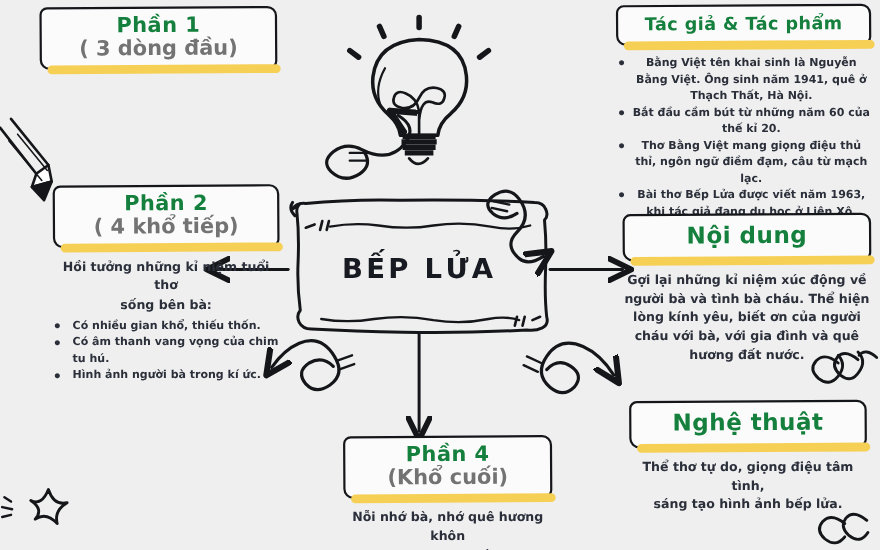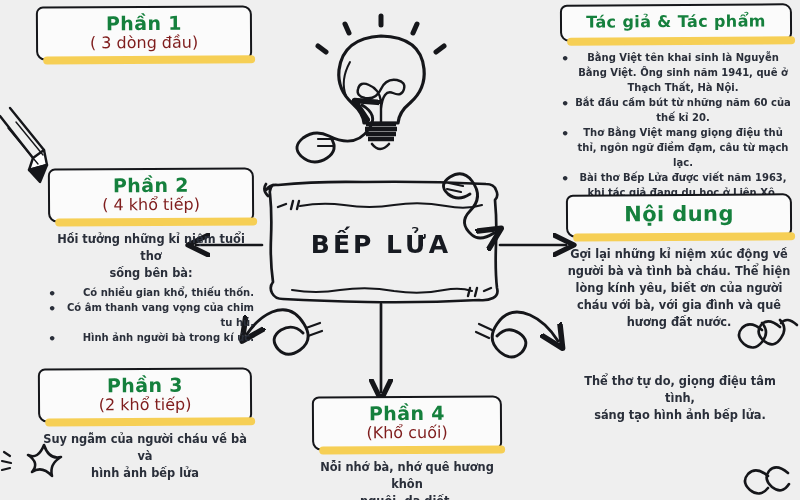--- a/index.html
+++ b/index.html
@@ -28,31 +28,31 @@
     content:""; position:absolute; left:5px; right:-5px; bottom:-6px; height:8px;
     background:#f6cf55; border-radius:4px; z-index:-1;
   }
   .plate .t1 {
     font-family:"DejaVu Sans", sans-serif;
     font-weight:700; font-size:19px; letter-spacing:.4px; line-height:1.08;
     color:#15803d; white-space:nowrap;
   }
   .plate .t2 {
     font-family:"DejaVu Sans", sans-serif;
-    font-weight:400; font-size:16px; line-height:1.15; color:#7f1d1d; white-space:nowrap;
+    font-weight:700; font-size:19px; line-height:1.15; color:#737373; white-space:nowrap;
   }
   .plate.single .t1 { font-size:21px; padding:2px 4px 3px; }
 
   .body {
     margin-top:9px;
     font-size:11.4px; line-height:1.5; color:#2a2f3a; text-align:center;
     font-weight:600;
   }
   .body p { margin:0; }
-  ul.bul { list-style:none; margin:3px 0 0 0; padding:0; text-align:right; }
+  ul.bul { list-style:none; margin:3px 0 0 0; padding:0; text-align:left; }
   ul.bul li { position:relative; font-size:10px; line-height:1.5; font-weight:600; color:#2a2f3a; }
   ul.bul li::before{
     content:"•"; position:absolute; font-size:13px; line-height:1.35;
   }
   ul.bul.ind li::before { left:-16px; }
   ul.bul.ind li { padding-left:2px; }
 
   
   #n-p1   { left:36px;  top:6px;   width:216px; }
   #n-p2   { left:48px;  top:168px; width:206px; }
@@ -180,30 +180,20 @@
       <p style="white-space:pre-line">Hồi tưởng những kỉ niệm tuổi thơ
 sống bên bà:</p>
       <ul class="bul ind">
         <li>Có nhiều gian khổ, thiếu thốn.</li>
         <li>Có âm thanh vang vọng của chim tu hú.</li>
         <li>Hình ảnh người bà trong kí ức.</li>
       </ul>
     </div>
   </div>
 
-  <div class="node" id="n-p3">
-    <div class="plate">
-      <div class="t1">Phần 3</div>
-      <div class="t2">(2 khổ tiếp)</div>
-    </div>
-    <div class="body">
-      <p style="white-space:pre-line">Suy ngẫm của người cháu về bà và
-hình ảnh bếp lửa</p>
-    </div>
-  </div>
 
   <div class="node" id="n-p4">
     <div class="plate">
       <div class="t1">Phần 4</div>
       <div class="t2">(Khổ cuối)</div>
     </div>
     <div class="body">
       <p style="white-space:pre-line">Nỗi nhớ bà, nhớ quê hương khôn
 nguôi, da diết.</p>
     </div>
@@ -226,20 +216,23 @@
   <div class="node" id="n-nd">
     <div class="plate single">
       <div class="t1">Nội dung</div>
     </div>
     <div class="body">
       <p>Gợi lại những kỉ niệm xúc động về người bà và tình bà cháu. Thể hiện lòng kính yêu, biết ơn của người cháu với bà, với gia đình và quê hương đất nước.</p>
     </div>
   </div>
 
   <div class="node" id="n-nt">
+    <div class="plate single">
+      <div class="t1">Nghệ thuật</div>
+    </div>
     <div class="body">
       <p style="white-space:pre-line">Thể thơ tự do, giọng điệu tâm tình,
 sáng tạo hình ảnh bếp lửa.</p>
     </div>
   </div>
 
   <div class="center">
     <div class="label">BẾP LỬA</div>
   </div>
 

